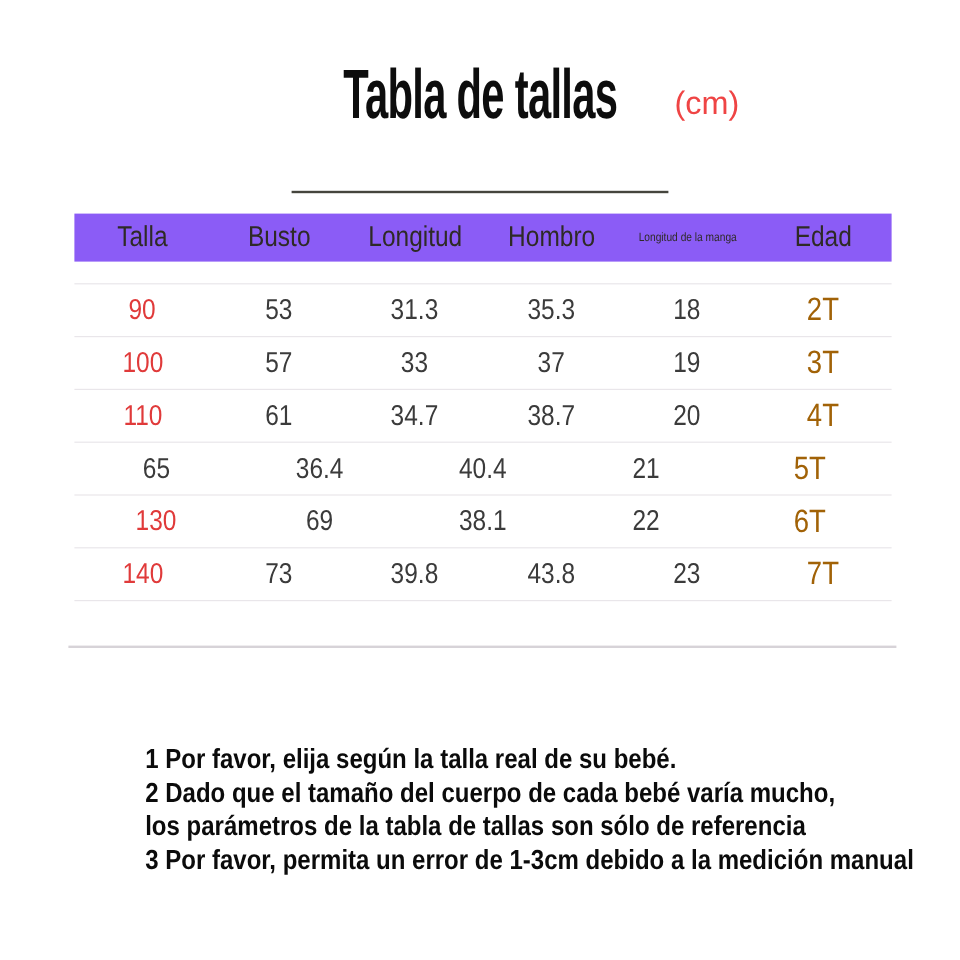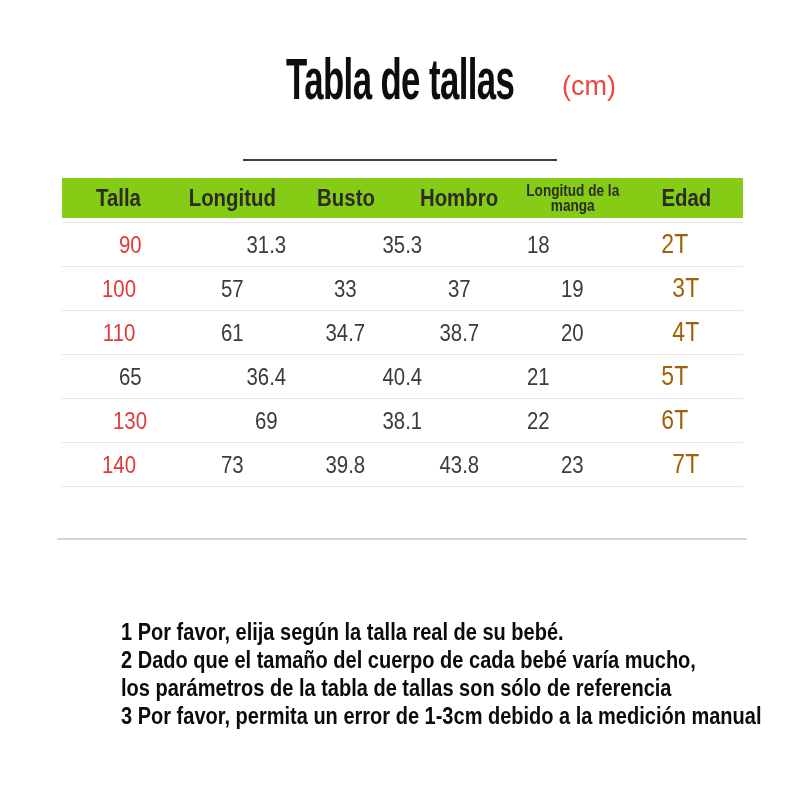--- a/index.html
+++ b/index.html
@@ -19,24 +19,24 @@
     font-size:58px;font-weight:bold;color:#0d0d0d;
     letter-spacing:-1px;line-height:1.0;white-space:nowrap;
     transform:scaleX(0.60);
   }
   .unit{position:absolute;left:562px;top:71px;font-size:27px;color:#ef4444;}
 
   .divider{position:absolute;left:243px;top:159px;width:314px;height:2px;background:#45453d;}
 
   
   .size-table{position:absolute;left:62px;top:178px;width:681px;}
-  .thead{display:flex;background:#84cc16;height:40px;align-items:center;font-weight:bold;}
+  .thead{display:flex;background:#8b5cf6;height:40px;align-items:center;}
   .hcell{flex:1;text-align:center;font-size:24px;color:#2e2a26;}
-  .hcell.small{font-size:16px;line-height:15px;}
-  .tbody{margin-top:4px;}
+  .hcell.small{font-size:10px;line-height:15px;}
+  .tbody{margin-top:18px;}
   .trow{display:flex;height:43px;align-items:center;border-top:1px solid #e9e6ea;}
   .trow:last-child{border-bottom:1px solid #e9e6ea;text-decoration:underline;}
   .cell{flex:1;text-align:center;font-size:24px;color:#3b3b3b;}
   .cell.c0 .condense{color:#e03a3a;}
   .cell.c5{font-size:27px;color:#a16207;}
   .condense{display:inline-block;transform:scaleX(0.85);}
 
   .bottom-line{position:absolute;left:57px;top:538px;width:690px;height:2px;background:#d7d3d8;}
 
   
@@ -52,29 +52,30 @@
   <div class="title-wrap">
     <span class="title">Tabla de tallas</span>
   </div>
   <span class="unit">(cm)</span>
 
   <div class="divider"></div>
 
   <div class="size-table">
     <div class="thead">
         <div class="hcell"><span class="condense">Talla</span></div>
+        <div class="hcell"><span class="condense">Busto</span></div>
         <div class="hcell"><span class="condense">Longitud</span></div>
-        <div class="hcell"><span class="condense">Busto</span></div>
         <div class="hcell"><span class="condense">Hombro</span></div>
         <div class="hcell small"><span class="condense">Longitud de la manga</span></div>
         <div class="hcell"><span class="condense">Edad</span></div>
       </div>
     <div class="tbody">
         <div class="trow">
           <div class="cell c0"><span class="condense">90</span></div>
+          <div class="cell c1"><span class="condense">53</span></div>
           <div class="cell c2"><span class="condense">31.3</span></div>
           <div class="cell c3"><span class="condense">35.3</span></div>
           <div class="cell c4"><span class="condense">18</span></div>
           <div class="cell c5"><span class="condense">2T</span></div>
         </div>
         <div class="trow">
           <div class="cell c0"><span class="condense">100</span></div>
           <div class="cell c1"><span class="condense">57</span></div>
           <div class="cell c2"><span class="condense">33</span></div>
           <div class="cell c3"><span class="condense">37</span></div>

